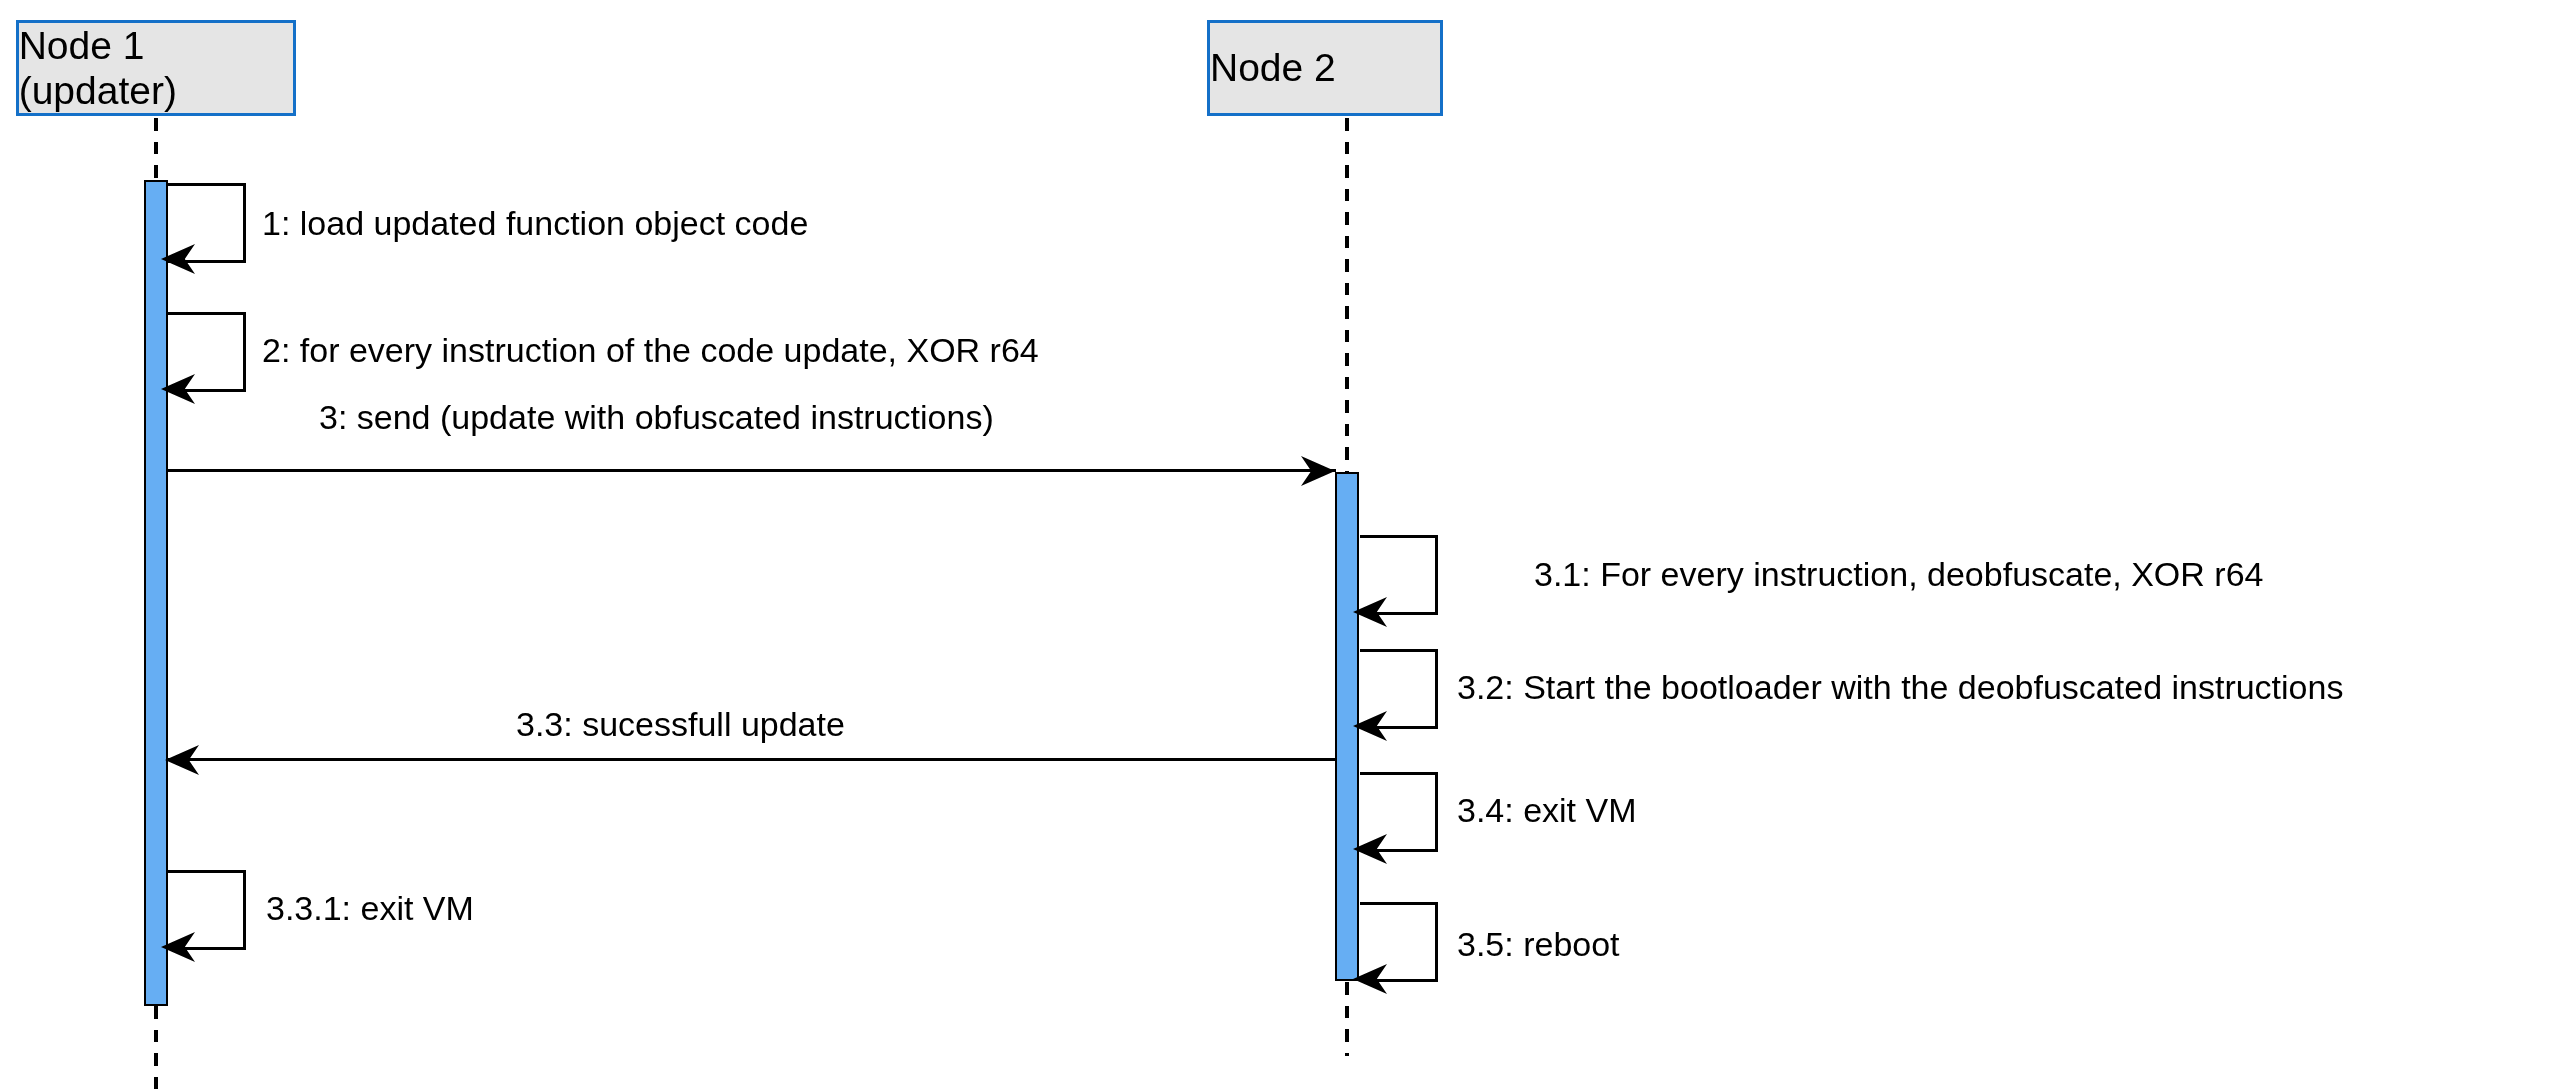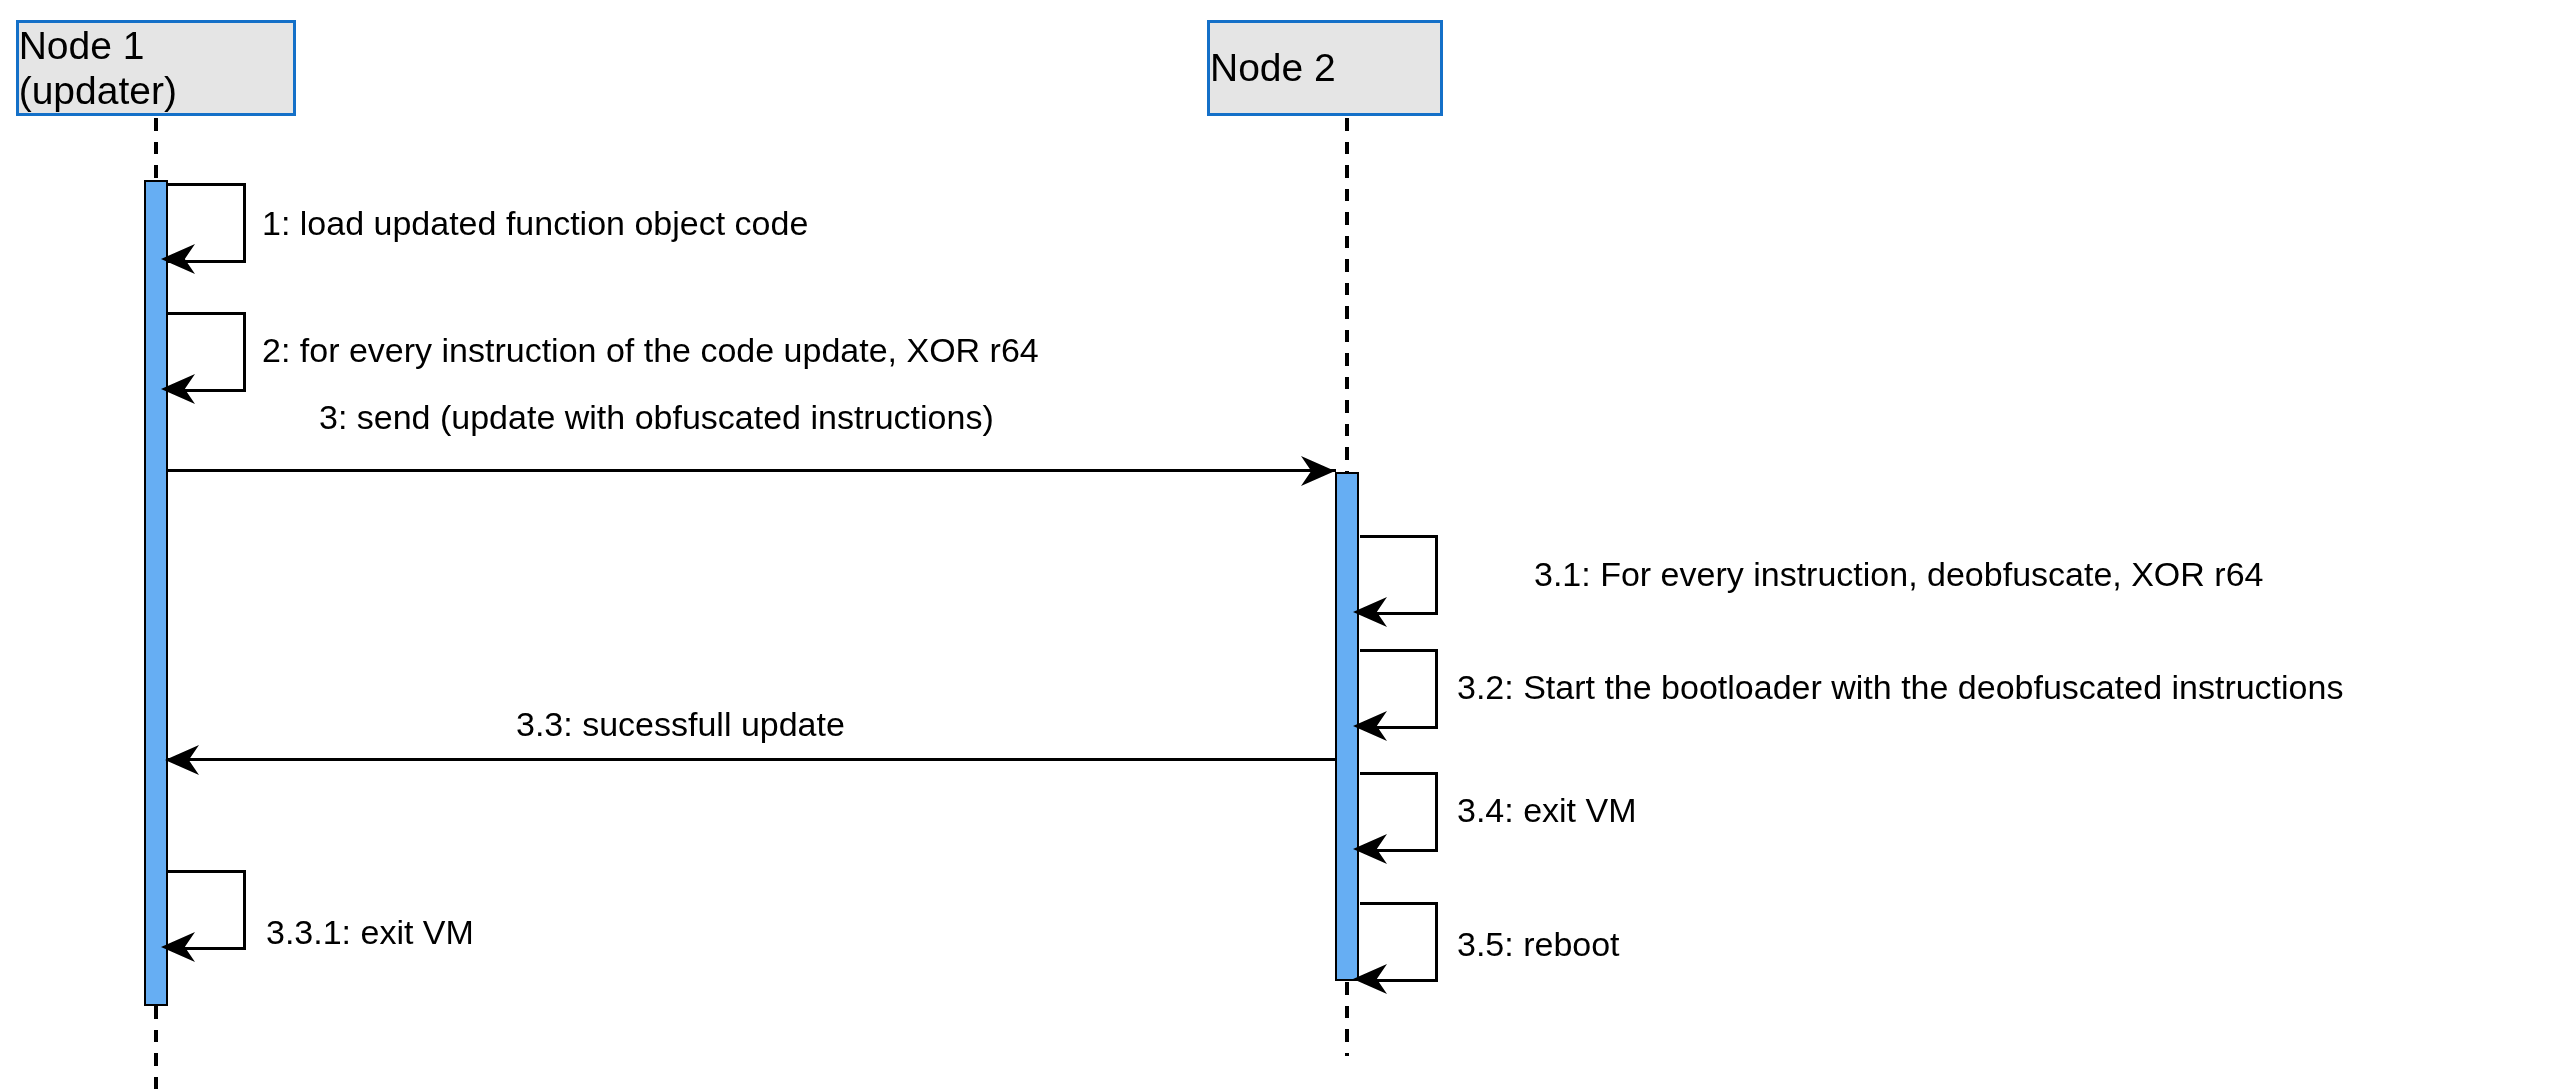--- a/index.html
+++ b/index.html
@@ -117,20 +117,20 @@
   <div class="hline" style="left:168px; top:758px; width:1168px;"></div>
   <div class="arrowhead left" style="left:165px; top:745px;"></div>
   <div class="msg-label" style="left:482px; top:702px;margin-left:34px;">3.3: sucessfull update</div>
 
   <div class="loop" style="left:1360px; top:772px;"></div>
   <div class="arrowhead left" style="left:1353px; top:834px;"></div>
   <div class="msg-label" style="left:1457px; top:788px;">3.4: exit VM</div>
 
   <div class="loop" style="left:168px; top:870px;"></div>
   <div class="arrowhead left" style="left:161px; top:932px;"></div>
-  <div class="msg-label" style="left:266px; top:910px;text-align:right;">3.3.1: exit VM</div>
+  <div class="msg-label" style="left:266px; top:886px;text-align:right;">3.3.1: exit VM</div>
 
   <div class="loop" style="left:1360px; top:902px;"></div>
   <div class="arrowhead left" style="left:1353px; top:964px;"></div>
   <div class="msg-label" style="left:1457px; top:922px;">3.5: reboot</div>
 
 </div>
 
 
 </body></html>

